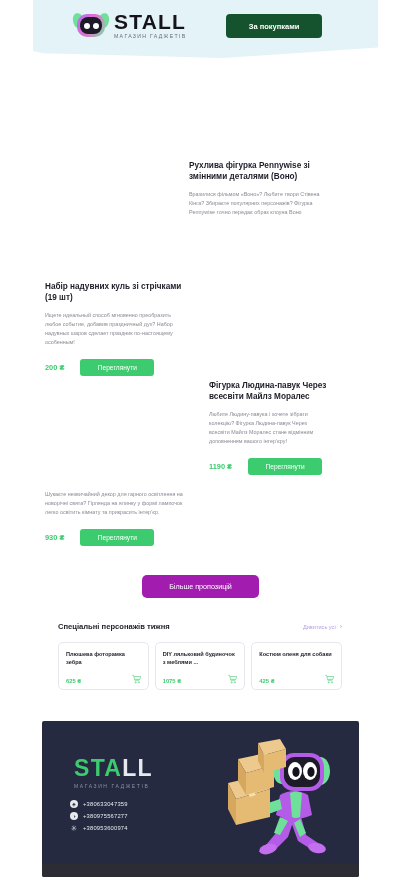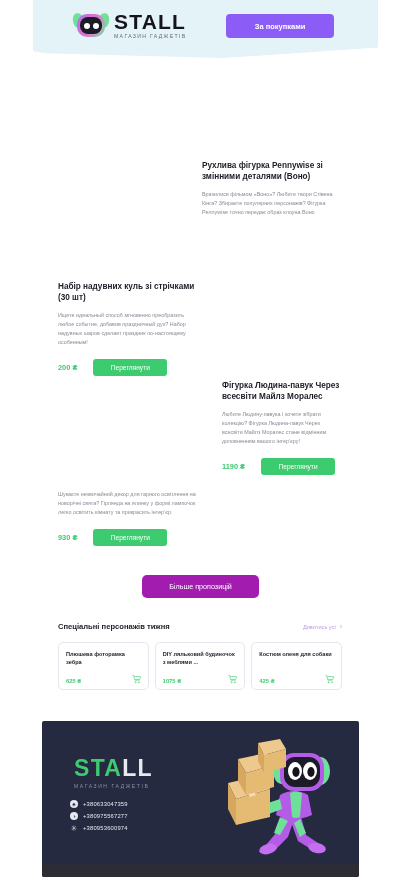--- a/index.html
+++ b/index.html
@@ -43,22 +43,22 @@
   }
   .robot-head .eye{ width:6px; height:6px; background:#fff; border-radius:50%; }
   .logo-text{ line-height:1; }
   .logo-main{
     font-size:21px; font-weight:bold; letter-spacing:1.2px; color:#15141c;
   }
   .logo-sub{
     font-size:5.2px; letter-spacing:1.3px; color:#6c6a7a; margin-top:2px;
   }
   .shop-btn{
-    position:absolute; left:226px; top:14px; width:108px; height:24px;
-    background:#8b5cf6; border-radius:4px; border:none;
+    position:absolute; left:226px; top:14px; width:96px; height:24px;
+    background:#14532d; border-radius:4px; border:none;
     color:#fff; font-size:7.5px; font-weight:bold;
     display:flex; align-items:center; justify-content:center; cursor:pointer;
     font-family:inherit;
   }
 
   
   .greeting{
     position:absolute; left:58px; top:99px; width:300px;
   }
   .greet-title{
@@ -67,21 +67,21 @@
   .greet-title .emo{ font-size:9px; }
   .greet-body{
     margin-top:11px; font-size:7.2px; line-height:1.75; color:#3a3a46;
   }
   .greet-body a{
     color:#4a6fd8; text-decoration:underline; font-weight:bold;
   }
 
   
   .prod{
-    position:absolute; left:58px; width:284px;
+    position:absolute; left:45px; width:284px;
     display:flex;
   }
   .prod .img-ph{ width:144px; flex:0 0 144px; }
   .prod .info{ flex:1; min-width:0; }
   .prod.left .info{ order:1; } .prod.left .img-ph{ order:2; }
   .prod .title{
     font-size:8.2px; font-weight:bold; line-height:1.35; color:#1d1d28;
   }
   .prod .desc{
     margin-top:8px; font-size:5.4px; line-height:1.65; color:#8a8a96;
@@ -201,21 +201,21 @@
     <div class="img-ph"></div>
     <div class="info">
       <div class="title">Рухлива фігурка Pennywise зі змінними деталями (Воно)</div>
       <div class="desc">Вразилися фільмом «Воно»? Любите твори Стівена Кінга? Збираєте популярних персонажів? Фігурка Pennywise точно передає образ клоуна Воно</div>
     </div>
   </div>
 
   <div class="prod left" id="prod2">
     <div class="img-ph"></div>
     <div class="info">
-      <div class="title">Набір надувних куль зі стрічками (30 шт)</div>
+      <div class="title">Набір надувних куль зі стрічками (19 шт)</div>
       <div class="desc">Ищете идеальный способ мгновенно преобразить любое событие, добавив праздничный дух? Набор надувных шаров сделает праздник по-настоящему особенным!</div>
       <div class="buyrow">
         <div class="price">200 ₴</div>
         <button class="view-btn">Переглянути</button>
       </div>
     </div>
   </div>
 
   <div class="prod" id="prod3">
     <div class="img-ph"></div>

